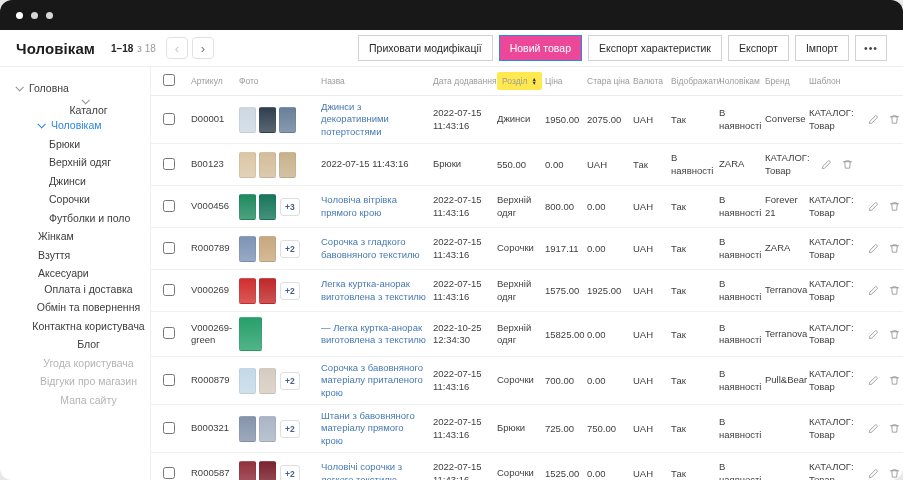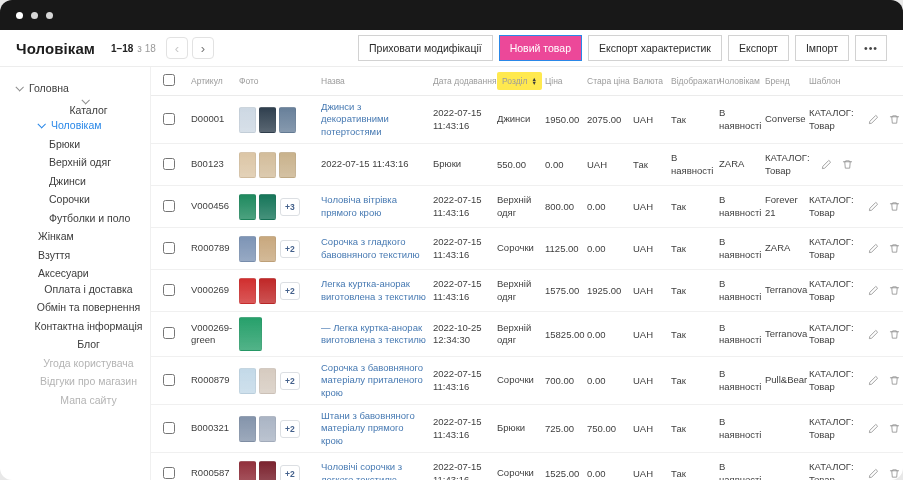--- a/index.html
+++ b/index.html
@@ -145,21 +145,21 @@
         <div class="sb-item lvl1">
 
     <span class="sb-label">Оплата і доставка</span>
   </div>
         <div class="sb-item lvl1">
 
     <span class="sb-label">Обмін та повернення</span>
   </div>
         <div class="sb-item lvl1">
 
-    <span class="sb-label">Контактна інформація</span>
+    <span class="sb-label">Контактна користувача</span>
   </div>
         <div class="sb-item lvl1">
 
     <span class="sb-label">Блог</span>
   </div>
         <div class="sb-item lvl1 muted">
 
     <span class="sb-label">Угода користувача</span>
   </div>
         <div class="sb-item lvl1 muted">
@@ -312,21 +312,21 @@
     <div class="cell photos">
               <span class="thumb" style="background: linear-gradient(rgb(125, 148, 181) 0%, rgba(125, 148, 181, 0.8) 100%);"></span>
               <span class="thumb" style="background: linear-gradient(rgb(200, 168, 126) 0%, rgba(200, 168, 126, 0.8) 100%);"></span>
               <span class="more-badge">+2</span>
             </div>
     <div class="cell">
       <a class="name-link">Сорочка з гладкого бавовняного текстилю</a>
     </div>
     <div class="cell muted-wrap">2022-07-15 11:43:16</div>
     <div class="cell muted-wrap">Сорочки</div>
-    <div class="cell">1125.00</div>
+    <div class="cell">1917.11</div>
     <div class="cell">0.00</div>
     <div class="cell">UAH</div>
     <div class="cell">Так</div>
     <div class="cell muted-wrap">В наявності</div>
     <div class="cell muted-wrap">ZARA</div>
     <div class="cell muted-wrap">КАТАЛОГ: Товар</div>
     <div class="cell row-actions">
       <span class="icon-btn">
         <svg width="11" height="11" viewBox="0 0 24 24" fill="none" stroke="#9a9a9a" stroke-width="2" stroke-linejoin="round">
                   <path d="M17 3l4 4L8 20l-5 1 1-5z"></path>

